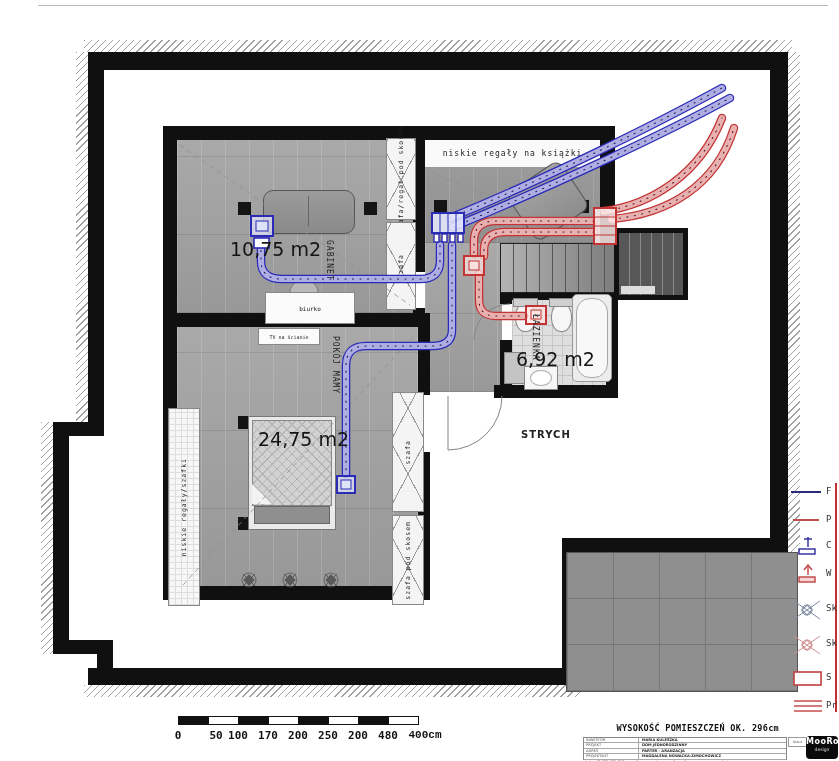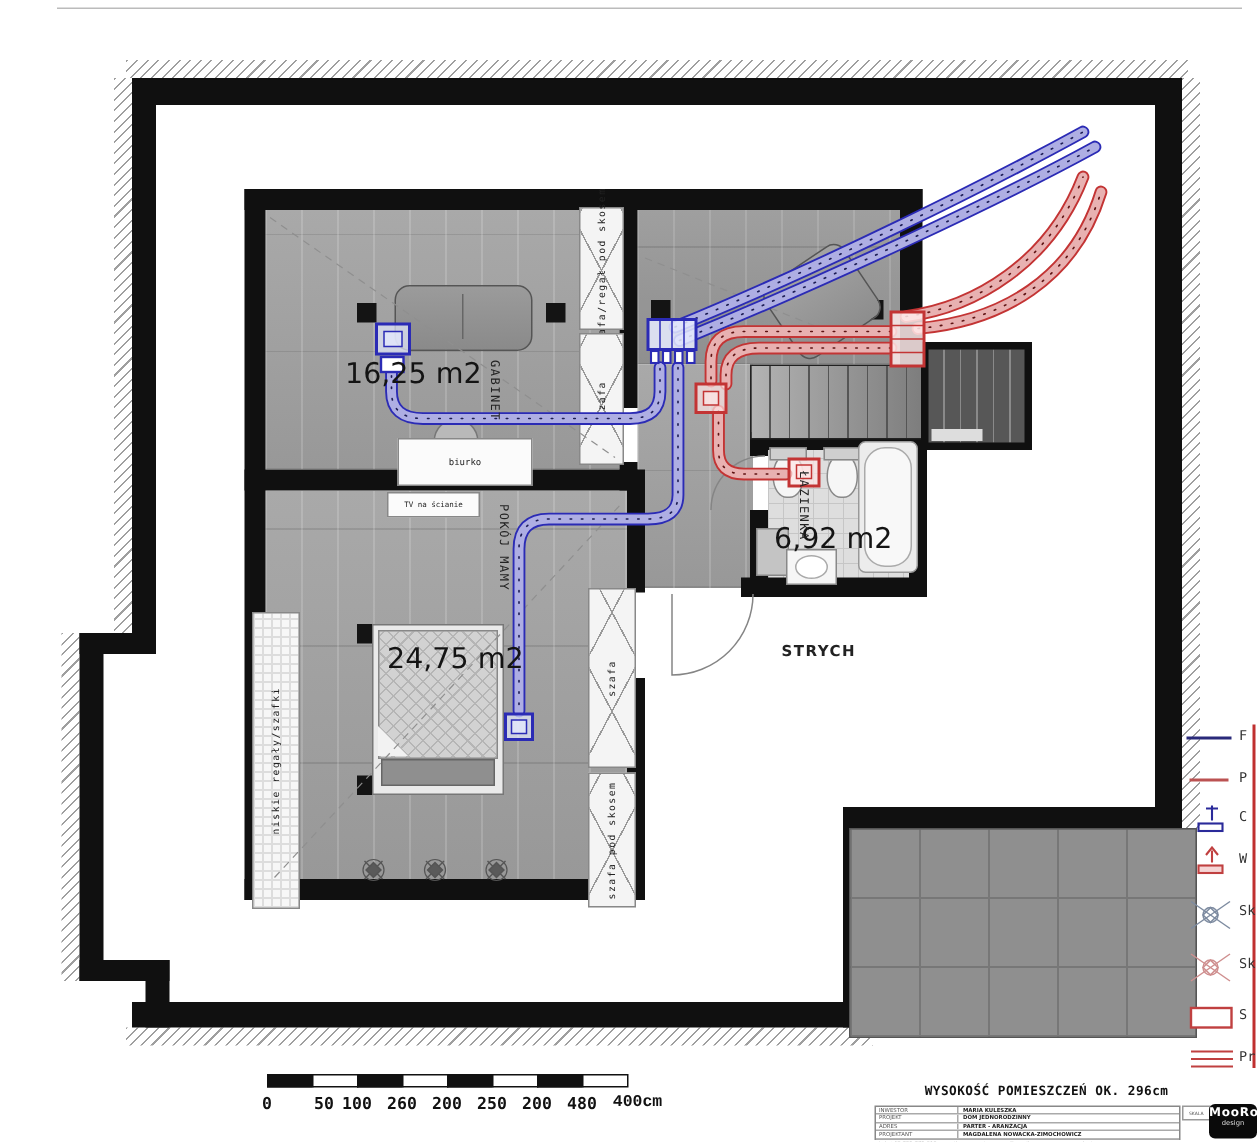--- a/index.html
+++ b/index.html
@@ -141,20 +141,23 @@
   <div class="col" style="left:238px;top:416px;"></div>
   <div class="col" style="left:238px;top:517px;"></div>
 
   <div class="furn" style="left:263px;top:190px;width:90px;height:42px;border-radius:10px;background:linear-gradient(#9b9b9b,#8a8a8a);"></div>
   <div class="abs" style="left:308px;top:196px;width:1px;height:30px;background:#666;"></div>
   <div class="abs" style="left:289px;top:279px;width:28px;height:28px;border-radius:50%;background:#b9b9b9;border:1px solid #777;"></div>
   <div class="whitebox" style="left:265px;top:292px;width:88px;height:30px;display:flex;align-items:center;justify-content:center;">
     <span class="mono" style="font-size:6px;">biurko</span>
   </div>
 
+  <div class="abs" style="left:425px;top:140px;width:175px;height:27px;background:#fafafa;border-bottom:1px solid #999;display:flex;align-items:center;justify-content:center;">
+    <span class="mono" style="font-size:8px;letter-spacing:1px;">niskie regały na książki</span>
+  </div>
   <div class="furn" style="left:516px;top:172px;width:62px;height:56px;border-radius:9px;transform:rotate(-34deg);background:linear-gradient(#a3a3a3,#8d8d8d);"></div>
 
   <div class="xhatch" style="left:386px;top:138px;width:28px;height:80px;display:flex;align-items:center;justify-content:center;">
     <span class="vtext flip" style="font-size:6.5px;">szafa/regał pod skosem</span>
   </div>
   <div class="xhatch" style="left:386px;top:222px;width:28px;height:86px;display:flex;align-items:center;justify-content:center;">
     <span class="vtext flip" style="font-size:6.5px;">szafa</span>
   </div>
 
   <div class="gridbox" style="left:168px;top:408px;width:30px;height:196px;display:flex;align-items:center;justify-content:center;">
@@ -291,21 +294,21 @@
       <rect x="-3.5" y="-3.5" width="7" height="7" transform="rotate(45)" fill="#5a5a5a"></rect>
     </g>
     <g transform="translate(331,580)" stroke="#555" fill="none">
       <circle r="7" stroke-width=".8"></circle>
         <line x1="-6" y1="-6" x2="6" y2="6"></line>
         <line x1="-6" y1="6" x2="6" y2="-6"></line>
       <rect x="-3.5" y="-3.5" width="7" height="7" transform="rotate(45)" fill="#5a5a5a"></rect>
     </g>
   </svg>
 
-  <div class="area-label" style="left:230px;top:238px;">16,25 m2</div>
+  <div class="area-label" style="left:230px;top:238px;">10,75 m2</div>
   <div class="area-label" style="left:258px;top:428px;">24,75 m2</div>
   <div class="area-label" style="left:516px;top:348px;">6,92 m2</div>
   <div class="abs vtext" style="left:325px;top:240px;font-size:8px;">GABINET</div>
   <div class="abs vtext" style="left:331px;top:336px;font-size:8px;">POKÓJ MAMY</div>
   <div class="abs vtext" style="left:531px;top:314px;font-size:8px;">ŁAZIENKA</div>
   <div class="abs" style="left:521px;top:429px;font-size:10px;font-weight:bold;letter-spacing:1px;color:#222;">STRYCH</div>
 
   <div class="abs" style="left:835px;top:483px;width:2px;height:229px;background:#c03030;"></div>
 
   <div class="legend-row" style="left:791px;top:484px;">
@@ -380,21 +383,21 @@
     <div class="sb-seg" style="left:30px;top:0;width:31px;background:#fff;"></div>
     <div class="sb-seg" style="left:60px;top:0;width:31px;background:#111;"></div>
     <div class="sb-seg" style="left:90px;top:0;width:31px;background:#fff;"></div>
     <div class="sb-seg" style="left:120px;top:0;width:31px;background:#111;"></div>
     <div class="sb-seg" style="left:150px;top:0;width:31px;background:#fff;"></div>
     <div class="sb-seg" style="left:180px;top:0;width:31px;background:#111;"></div>
     <div class="sb-seg" style="left:210px;top:0;width:31px;background:#fff;"></div>
     <span class="sb-num" style="left:0;top:13px;">0</span>
     <span class="sb-num" style="left:38px;top:13px;">50</span>
     <span class="sb-num" style="left:60px;top:13px;">100</span>
-    <span class="sb-num" style="left:90px;top:13px;">260</span>
+    <span class="sb-num" style="left:90px;top:13px;">170</span>
     <span class="sb-num" style="left:120px;top:13px;">200</span>
     <span class="sb-num" style="left:150px;top:13px;">250</span>
     <span class="sb-num" style="left:180px;top:13px;">200</span>
     <span class="sb-num" style="left:210px;top:13px;">480</span>
     <span class="sb-num" style="left:247px;top:13px;font-family:Liberation Mono, monospace;">400cm</span>
   </div>
 
   <div class="tb-title" style="left:559px;top:723px;width:220px;">WYSOKOŚĆ POMIESZCZEŃ OK. 296cm</div>
   <div class="tb-table" style="left:583px;top:737px;width:204px;height:23px;box-sizing:border-box;">
     <div class="tb-row">

